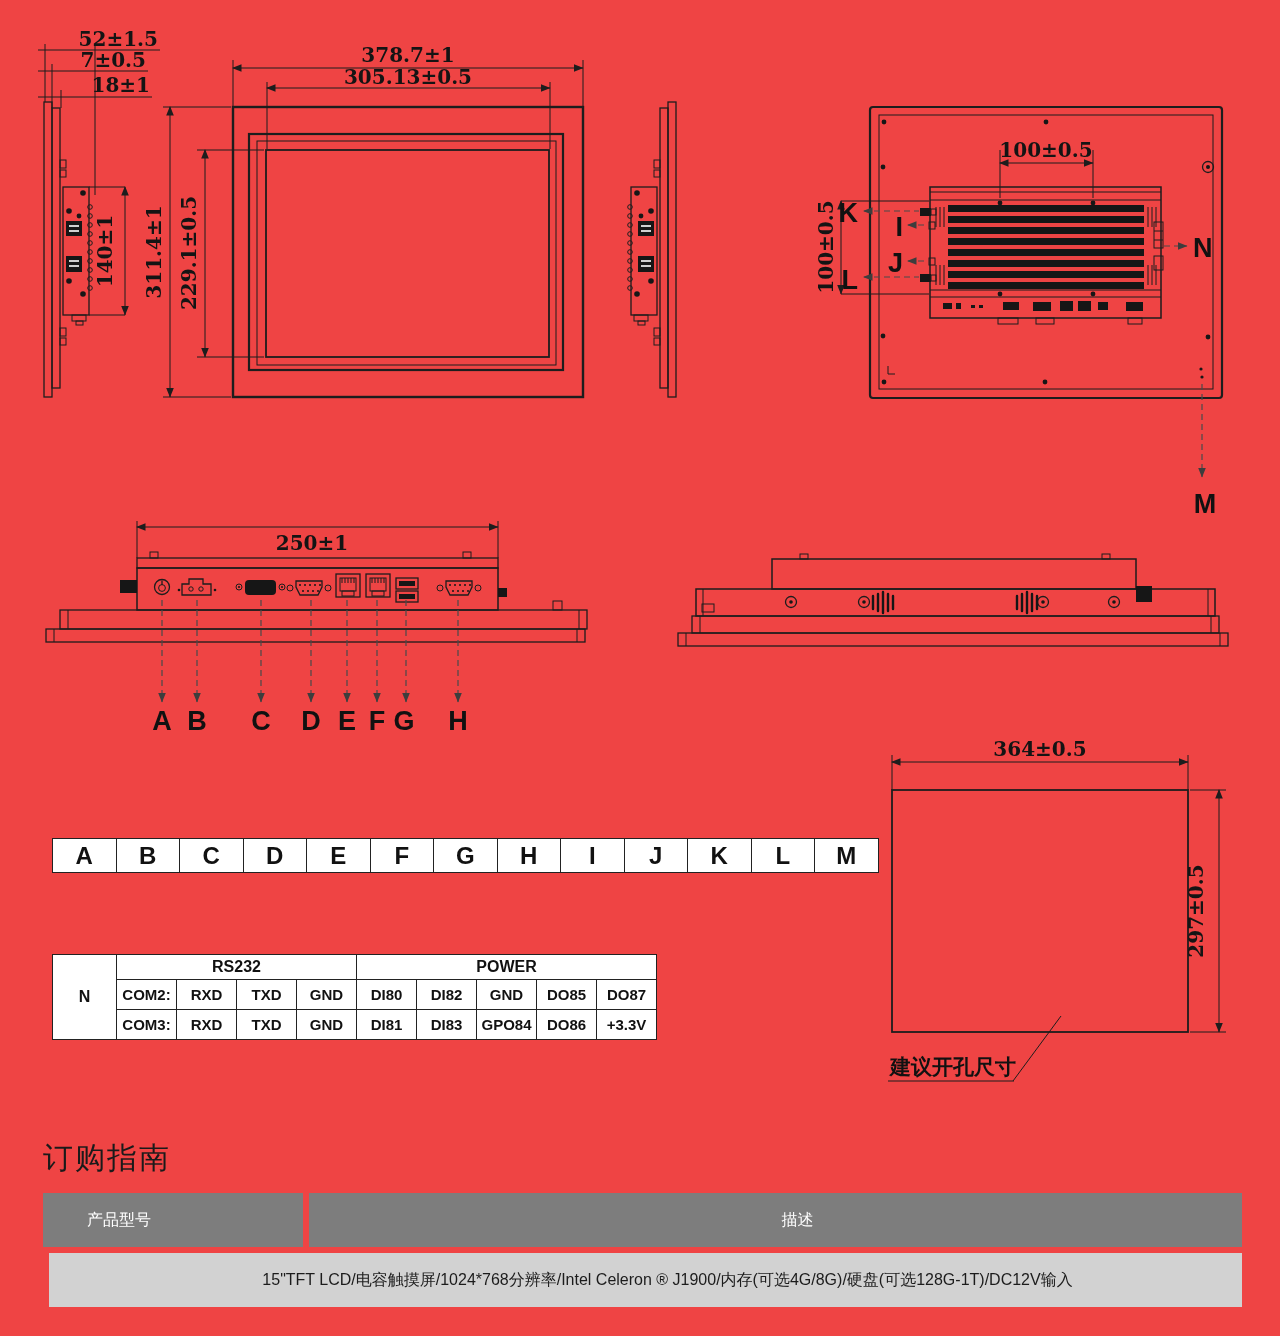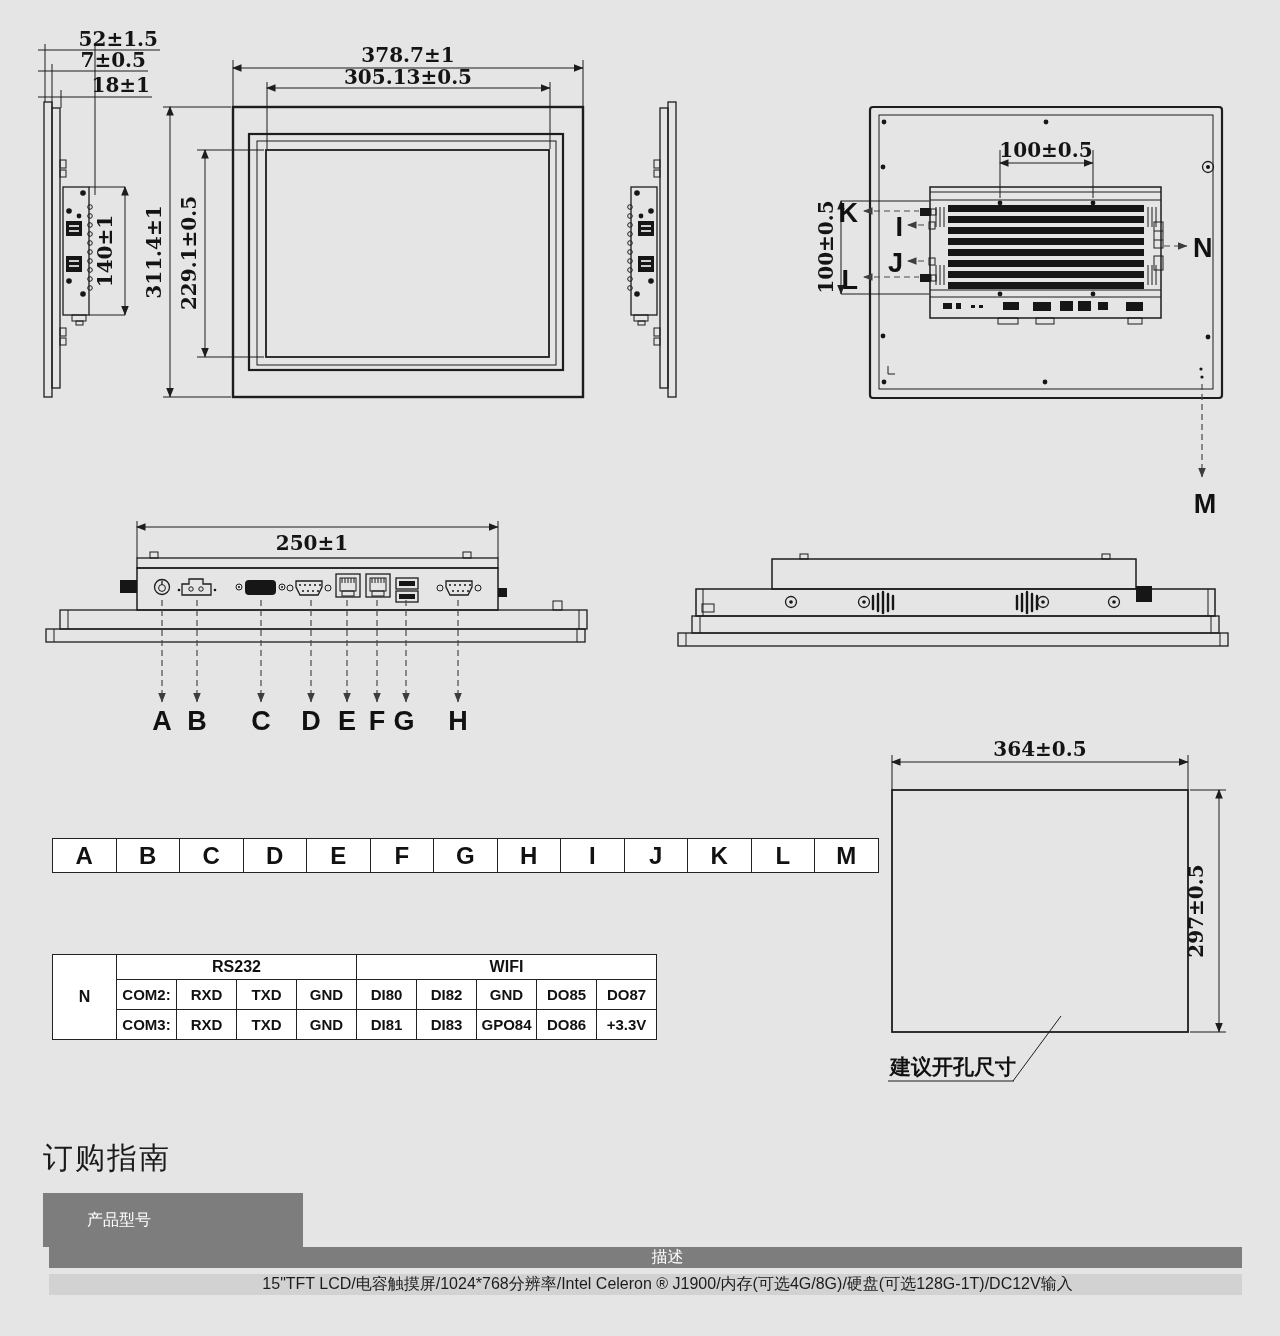--- a/index.html
+++ b/index.html
@@ -2,21 +2,21 @@
 <html style="--line: #1d1d1d; --header-bg: #7d7d7d; --row-bg: #d2d2d2; --header-text: #ffffff;"><head>
 <meta charset="utf-8">
 <style>
   :root{
     --line:#1d1d1d;
     --header-bg:#7d7d7d;
     --row-bg:#d2d2d2;
     --header-text:#ffffff;
   }
   html,body{margin:0;padding:0;background:#fff;}
-  #app{position:relative;width:1280px;height:1336px;background:#e5e5e5;overflow:hidden;
+  #app{position:relative;width:1280px;height:1336px;background:#ef4444;overflow:hidden;
        font-family:"Liberation Sans", sans-serif;color:#111;}
   svg{position:absolute;left:0;top:0;color:var(--line);}
   svg .ln{stroke:currentColor;fill:none;stroke-width:1.3px;}
   svg .thin{stroke-width:1px;}
   svg .sw2{stroke-width:2.2px;}
   svg .sw24{stroke-width:2.4px;}
   svg .sw18{stroke-width:1.8px;}
   svg .sw15{stroke-width:1.5px;}
   svg .blk{fill:#161616;stroke:none;}
   svg .dot{fill:#161616;stroke:none;}
@@ -34,21 +34,21 @@
   #portTable td{width:60.5px;}
   #portTable tr.keys td{height:31px;font-size:24px;font-weight:600;}
   #portTable tr.vals td{height:46px;font-size:15px;font-weight:600;white-space:pre-line;line-height:1.15;}
   #ioTable{left:52px;top:954px;width:605px;}
   #ioTable td{font-size:15px;font-weight:600;height:27px;}
   #ioTable td.ncell{width:61px;font-size:28px;}
   #ioTable tr.ghead td{height:22px;font-size:16px;margin-left:14px;}
 
   .heading{position:absolute;left:43px;top:1138px;font-size:30px;font-weight:normal;color:#1a1a1a;letter-spacing:2px;}
   .order{position:absolute;left:43px;top:1193px;width:1199px;font-size:16px;}
-  .order .row{display:flex;margin-bottom:6px;flex-direction:column;}
+  .order .row{display:flex;margin-bottom:6px;}
   .order .cell{height:54px;display:flex;align-items:center;padding-left:44px;}
   .order .model-col{width:260px;flex:none;background:var(--header-bg);color:var(--header-text);padding-left:44px;box-sizing:border-box;}
   .order .desc-col{flex:1;margin-left:6px;justify-content:center;}
   .order .hd{background:var(--header-bg);color:var(--header-text);}
   .order .lt{background:var(--row-bg);color:#1c1c1c;}
 </style>
 </head>
 <body>
 
 <div id="app">
@@ -464,21 +464,21 @@
       <td>M</td>
     </tr>
   </tbody>
     </table>
 
   <table class="grid" id="ioTable">
     <tbody>
         <tr class="ghead">
       <td class="ncell" rowspan="3">N</td>
       <td colspan="4">RS232</td>
-      <td colspan="5">WIFI</td>
+      <td colspan="5">POWER</td>
     </tr>
     <tr>
       <td>COM2:</td>
       <td>RXD</td>
       <td>TXD</td>
       <td>GND</td>
       <td>DI80</td>
       <td>DI82</td>
       <td>GND</td>
       <td>DO85</td>

